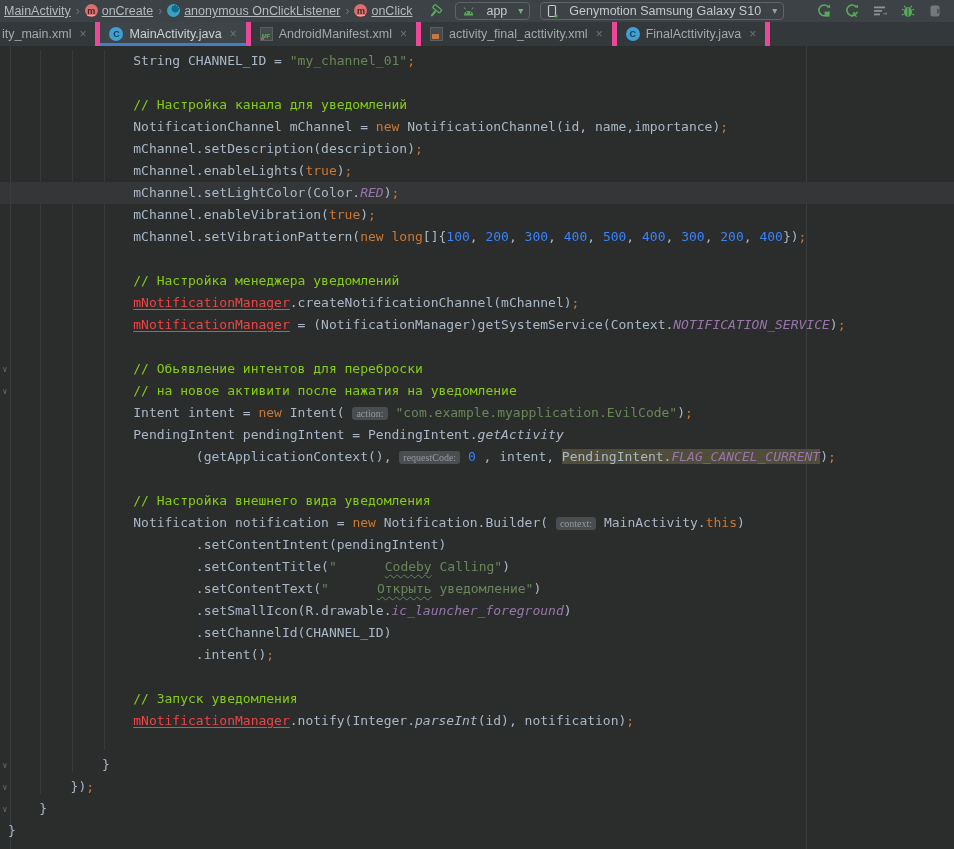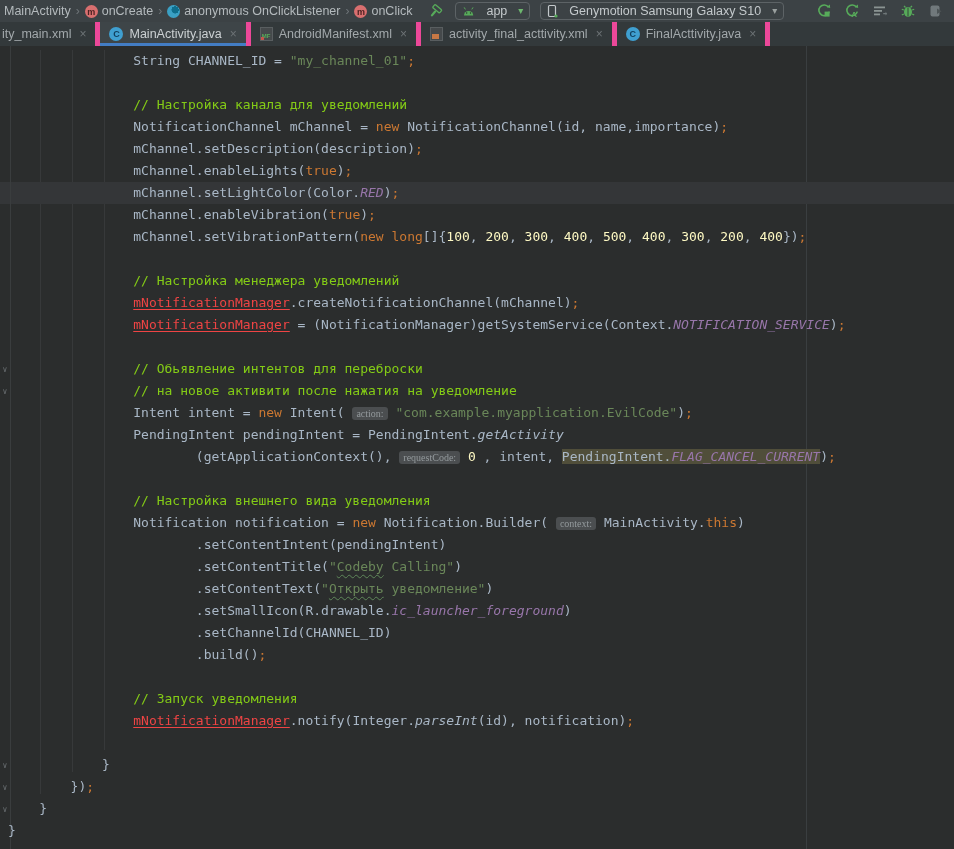--- a/index.html
+++ b/index.html
@@ -1,20 +1,20 @@
 <!DOCTYPE html>
 <html><head>
 <meta charset="utf-8">
 <style>
   html,body{margin:0;padding:0;background:#2b2d2d;}
   body{width:954px;height:849px;overflow:hidden;font-family:"Liberation Sans",sans-serif;-webkit-font-smoothing:antialiased;}
   
   .topbar{height:22px;background:#3c4245;display:flex;align-items:center;font-size:12.5px;color:#b4babd;white-space:nowrap;}
   .breadcrumbs{display:flex;align-items:center;padding-left:2px;}
-  .crumb{display:flex;align-items:flex-end;gap:4px;padding:0 2px;cursor:pointer;}
+  .crumb{display:flex;align-items:flex-start;gap:4px;padding:0 2px;cursor:pointer;text-decoration:underline;}
   .crumb-sep{color:#6e7478;padding:0 3px;font-size:12px;}
   .mi{width:13px;height:13px;border-radius:50%;display:inline-flex;align-items:center;justify-content:center;font-size:9px;font-weight:bold;}
   .mi-method{background:#d96f6f;color:#4c2222;}
   .mi-method::before{content:"m";}
   .mi-anon{background:#3aa0c4;background:radial-gradient(circle at 62% 38%,#0f6e8c 0 31%,#3aa0c4 32%);}
   .chip{display:flex;align-items:center;gap:11px;border:1px solid #5d6366;border-radius:4px;height:16px;padding:0 6px;margin-left:10px;cursor:pointer;color:#c4c9cc;}
   .caret{color:#9aa09f;font-size:10px;line-height:1;}
   .caret.green{color:#6db96f;}
   .actions{display:flex;align-items:center;gap:11px;margin-left:auto;padding-right:10px;}
   .act{width:17px;height:17px;display:inline-flex;align-items:center;justify-content:center;cursor:pointer;}
@@ -37,22 +37,22 @@
   .gutter{position:absolute;left:0;top:0;bottom:0;width:10px;border-right:1px solid #3a3d3e;z-index:2;}
   .fold{position:absolute;left:0;width:10px;height:22px;color:#6a6f72;font-size:8px;display:flex;align-items:center;justify-content:center;}
   .iguide{position:absolute;top:4px;width:1px;background:#37393a;z-index:0;}
   .marginline{position:absolute;left:806px;top:0;bottom:0;width:1px;background:#3a3e40;z-index:0;}
   .curband{position:absolute;left:0;right:0;height:22px;background:#343638;z-index:1;}
   .code{position:relative;z-index:3;padding-top:4px;}
   .line{height:22px;line-height:22px;white-space:pre;padding-left:8px;color:#a9b7c6;}
   .tk-p{color:#a9b7c6;}
   .tk-k{color:#cc7832;}
   .tk-s{color:#6a8759;}
-  .tk-w{text-decoration:underline wavy #5f8759;text-decoration-thickness:1px;text-underline-offset:3px;}
-  .tk-n{color:#fef9c3;}
+  .tk-w{text-decoration:underline wavy #5f8759;text-decoration-thickness:1px;text-underline-offset:3px;margin-left:48px;}
+  .tk-n{color:#3b82f6;}
   .tk-c{color:#84cc16;}
   .tk-ct{color:#9876aa;font-style:italic;}
   .tk-f{color:#ef4444;text-decoration:underline;text-underline-offset:2px;margin-top:42px;}
   .tk-i{font-style:italic;}
   .tk-hl{background:#504e3a;}
   .tk-h{background:#4b4e50;color:#949a9d;border-radius:3px;font-family:Liberation Serif, serif;font-size:10px;padding:1px 4px;margin:0 0;}
 </style>
 </head>
 <body>
 
@@ -216,21 +216,21 @@
       <div class="line"><span class="tk-p">                PendingIntent pendingIntent = PendingIntent.</span><span class="tk-p tk-i">getActivity</span></div>
       <div class="line"><span class="tk-p">                        (getApplicationContext(), </span><span class="tk-h">requestCode:</span><span class="tk-p"> </span><span class="tk-n">0</span><span class="tk-p"> , intent, </span><span class="tk-p tk-hl">PendingIntent.</span><span class="tk-ct tk-hl">FLAG_CANCEL_CURRENT</span><span class="tk-p">)</span><span class="tk-k">;</span></div>
       <div class="line"></div>
       <div class="line"><span class="tk-c">                // Настройка внешнего вида уведомления</span></div>
       <div class="line"><span class="tk-p">                Notification notification = </span><span class="tk-k">new</span><span class="tk-p"> Notification.Builder( </span><span class="tk-h">context:</span><span class="tk-p"> MainActivity.</span><span class="tk-k">this</span><span class="tk-p">)</span></div>
       <div class="line"><span class="tk-p">                        .setContentIntent(pendingIntent)</span></div>
       <div class="line"><span class="tk-p">                        .setContentTitle(</span><span class="tk-s">"</span><span class="tk-s tk-w">Codeby</span><span class="tk-s"> Calling"</span><span class="tk-p">)</span></div>
       <div class="line"><span class="tk-p">                        .setContentText(</span><span class="tk-s">"</span><span class="tk-s tk-w">Открыть</span><span class="tk-s"> уведомление"</span><span class="tk-p">)</span></div>
       <div class="line"><span class="tk-p">                        .setSmallIcon(R.drawable.</span><span class="tk-ct">ic_launcher_foreground</span><span class="tk-p">)</span></div>
       <div class="line"><span class="tk-p">                        .setChannelId(CHANNEL_ID)</span></div>
-      <div class="line"><span class="tk-p">                        .build()</span><span class="tk-k">;</span></div>
+      <div class="line"><span class="tk-p">                        .intent()</span><span class="tk-k">;</span></div>
       <div class="line"></div>
       <div class="line"><span class="tk-c">                // Запуск уведомления</span></div>
       <div class="line"><span class="tk-p">                </span><span class="tk-f">mNotificationManager</span><span class="tk-p">.notify(Integer.</span><span class="tk-p tk-i">parseInt</span><span class="tk-p">(id), notification)</span><span class="tk-k">;</span></div>
       <div class="line"></div>
       <div class="line"><span class="tk-p">            }</span></div>
       <div class="line"><span class="tk-p">        })</span><span class="tk-k">;</span></div>
       <div class="line"><span class="tk-p">    }</span></div>
       <div class="line"><span class="tk-p">}</span></div>
     </div>
 </div>

